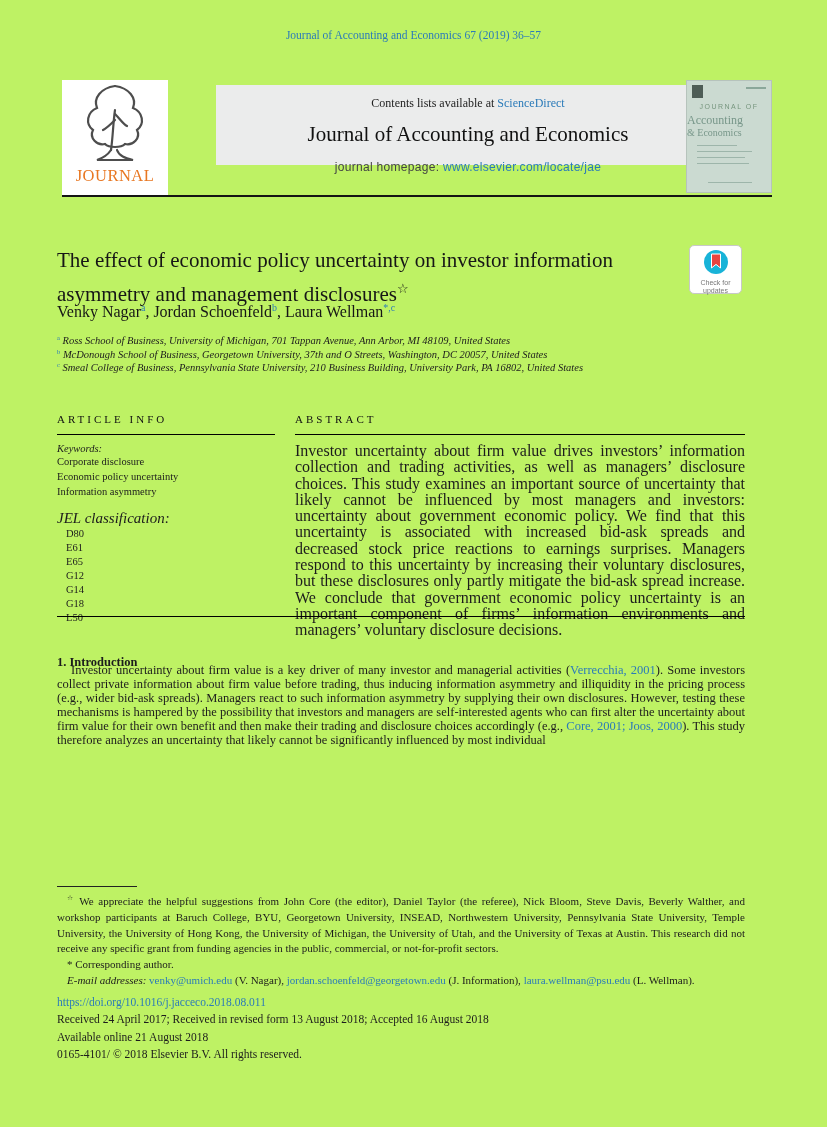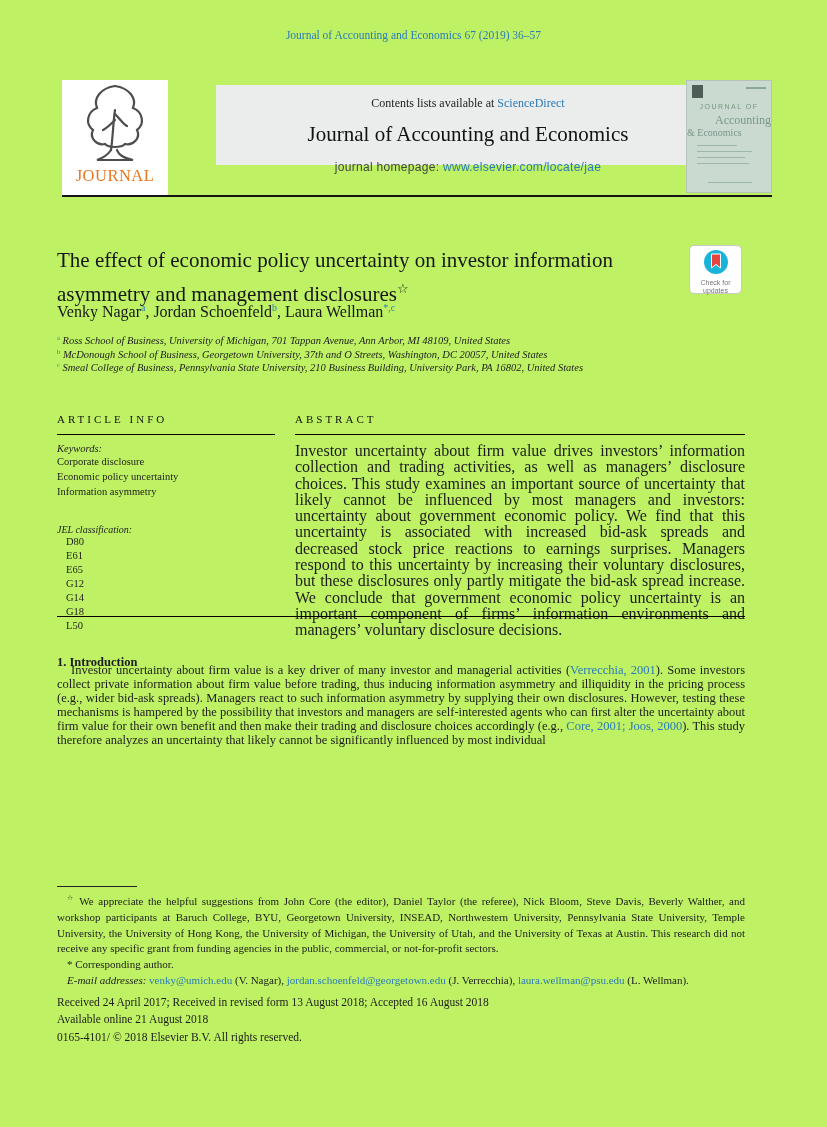--- a/index.html
+++ b/index.html
@@ -25,21 +25,21 @@
             letter-spacing:0.3px;color:#444;}
   .rule-black{position:absolute;left:0;top:115px;width:710px;height:2px;background:#141414;}
 
   
   .cover{position:absolute;left:624px;top:0;width:86px;height:113px;background:#cbdad1;
          border:1px solid #b6c3bc;box-sizing:border-box;}
   .cover-logo{position:absolute;left:5px;top:4px;width:11px;height:13px;background:#4e5d56;}
   .cover-topline{position:absolute;right:5px;top:6px;width:20px;height:2px;background:#8aa79a;}
   .cover-kicker{position:absolute;left:0;top:22px;width:100%;text-align:center;font-size:7px;
                 letter-spacing:1.5px;color:#77967f;font-family:"Liberation Sans",sans-serif;}
-  .cover-t1{position:absolute;left:0;top:32px;width:100%;text-align:right;font-size:12px;color:#78978a;}
+  .cover-t1{position:absolute;left:0;top:32px;width:100%;text-align:left;font-size:12px;color:#78978a;}
   .cover-t2{position:absolute;left:0;top:46px;width:100%;font-size:10px;color:#78978a;}
   .cover-bar{position:absolute;left:10px;height:1px;background:#9db5aa;}
   .b1{top:64px;width:40px;} .b2{top:70px;width:55px;} .b3{top:76px;width:48px;}
   .b4{top:82px;width:52px;} .b5{top:101px;width:44px;left:21px;}
 
   
   .title{position:absolute;left:57px;top:243px;width:645px;font-size:21px;line-height:34px;color:#161616;}
   .badge{position:absolute;left:689px;top:245px;width:53px;height:49px;background:#fff;
          border:1px solid #c8c8c8;border-radius:5px;text-align:center;box-sizing:border-box;}
   .badge svg{margin-top:3px;}
@@ -50,21 +50,21 @@
   .affils .sup{font-style:normal;}
 
   
   .info{position:absolute;left:57px;top:413px;width:688px;}
   .col-l{position:absolute;left:0;top:0;width:218px;}
   .col-r{position:absolute;left:238px;top:0;width:450px;}
   .head{font-size:11px;letter-spacing:3px;color:#111;}
   .hline{margin-top:9px;height:1px;background:#000;}
   .kw-label{margin-top:8px;font-style:italic;font-size:10.5px;}
   .kw-item{font-size:10.5px;line-height:15px;}
-  .jel-label{margin-top:25px;font-style:italic;font-size:10px;}
+  .jel-label{margin-top:11px;font-style:italic;font-size:15px;}
   .jel-item{font-size:10.5px;line-height:14px;margin-left:9px;}
   .abs-text{margin-top:8px;font-size:16px;line-height:16.3px;text-align:justify;color:#1c1c1c;}
 
   .section-rule{position:absolute;left:57px;top:616px;width:688px;height:1px;background:#000;}
   .intro-h{position:absolute;left:57px;top:655px;font-weight:bold;font-size:12.5px;}
   .intro-p{position:absolute;left:57px;top:663px;width:688px;font-size:12.5px;line-height:14px;
            text-align:justify;text-indent:14px;}
 
   
   .footnotes{position:absolute;left:57px;top:886px;width:688px;font-size:11px;line-height:15.8px;}
@@ -165,22 +165,23 @@
 
   <div class="section-rule"></div>
 
   <div class="intro-h">1. Introduction</div>
   <div class="intro-p"><span>Investor uncertainty about firm value is a key driver of many investor and managerial activities (</span><span class="lnk">Verrecchia, 2001</span><span>). Some investors collect private information about firm value before trading, thus inducing information asymmetry and illiquidity in the pricing process (e.g., wider bid-ask spreads). Managers react to such information asymmetry by supplying their own disclosures. However, testing these mechanisms is hampered by the possibility that investors and managers are self-interested agents who can first alter the uncertainty about firm value for their own benefit and then make their trading and disclosure choices accordingly (e.g., </span><span class="lnk">Core, 2001; Joos, 2000</span><span>). This study therefore analyzes an uncertainty that likely cannot be significantly influenced by most individual</span></div>
 
   <div class="footnotes">
     <div class="fn-rule"></div>
     <div class="fn-star"><sup>☆</sup><span> We appreciate the helpful suggestions from John Core (the editor), Daniel Taylor (the referee), Nick Bloom, Steve Davis, Beverly Walther, and workshop participants at Baruch College, BYU, Georgetown University, INSEAD, Northwestern University, Pennsylvania State University, Temple University, the University of Hong Kong, the University of Michigan, the University of Utah, and the University of Texas at Austin. This research did not receive any specific grant from funding agencies in the public, commercial, or not-for-profit sectors.</span></div>
     <div class="fn-corr">* Corresponding author.</div>
-    <div class="fn-email"><span class="it">E-mail addresses: </span><span class="lnk">venky@umich.edu</span><span> (V. Nagar), </span><span class="lnk">jordan.schoenfeld@georgetown.edu</span><span> (J. Verrecchia), </span><span class="lnk">laura.wellman@psu.edu</span><span> (L. Wellman).</span></div>
+    <div class="fn-email"><span class="it">E-mail addresses: </span><span class="lnk">venky@umich.edu</span><span> (V. Nagar), </span><span class="lnk">jordan.schoenfeld@georgetown.edu</span><span> (J. Information), </span><span class="lnk">laura.wellman@psu.edu</span><span> (L. Wellman).</span></div>
   </div>
 
   <div class="bottom">
+    <div class="lnk">https://doi.org/10.1016/j.jacceco.2018.08.011</div>
     <div>Received 24 April 2017; Received in revised form 13 August 2018; Accepted 16 August 2018</div>
     <div>Available online 21 August 2018</div>
     <div>0165-4101/ © 2018 Elsevier B.V. All rights reserved.</div>
   </div>
 
 </div>
 
 </body></html>

